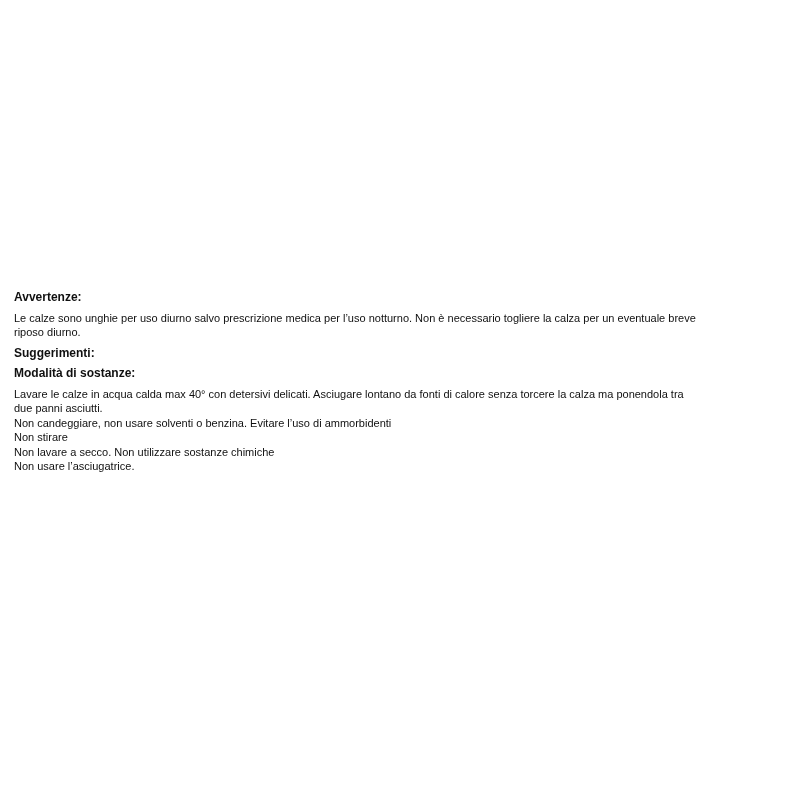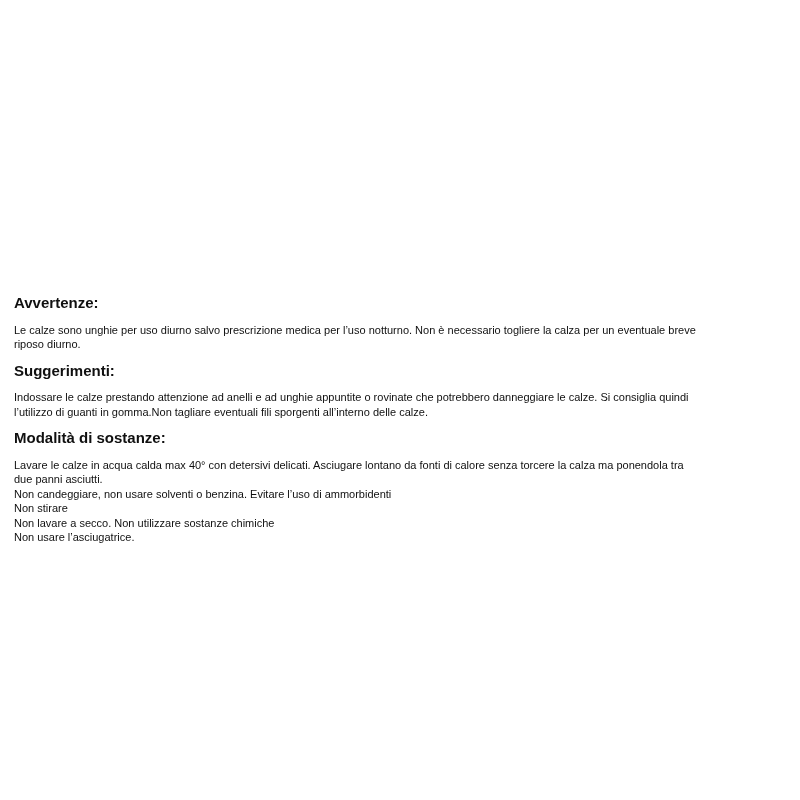--- a/index.html
+++ b/index.html
@@ -17,46 +17,44 @@
     width: 800px;
     height: 800px;
     padding: 284px 6px 0 14px;
     font-family: "Liberation Sans", sans-serif;
     font-size: 11px;
     line-height: 14.5px;
     color: #101010;
   }
   .sec-heading {
     font-family: inherit;
-    font-size: 15px;
+    font-size: 12px;
     line-height: 14.5px;
     font-weight: 700;
-    margin: 12px 0;
+    margin: 6px 0;
     white-space: pre;
   }
   .sec-body {
     margin: 6px 0;
     white-space: pre;
   }
 </style>
 </head>
 <body>
 
 <div class="page">
 
   <section>
     <h2 class="sec-heading">Avvertenze:</h2>
     <p class="sec-body">Le calze sono unghie per uso diurno salvo prescrizione medica per l’uso notturno. Non è necessario togliere la calza per un eventuale breve
 riposo diurno.</p>
   </section>
 
   <section>
     <h2 class="sec-heading">Suggerimenti:</h2>
-    <p class="sec-body">Indossare le calze prestando attenzione ad anelli e ad unghie appuntite o rovinate che potrebbero danneggiare le calze. Si consiglia quindi
-l’utilizzo di guanti in gomma.Non tagliare eventuali fili sporgenti all’interno delle calze.</p>
   </section>
 
   <section>
     <h2 class="sec-heading">Modalità di sostanze:</h2>
     <p class="sec-body">Lavare le calze in acqua calda max 40° con detersivi delicati. Asciugare lontano da fonti di calore senza torcere la calza ma ponendola tra
 due panni asciutti.
 Non candeggiare, non usare solventi o benzina. Evitare l’uso di ammorbidenti
 Non stirare
 Non lavare a secco. Non utilizzare sostanze chimiche
 Non usare l’asciugatrice.</p>

